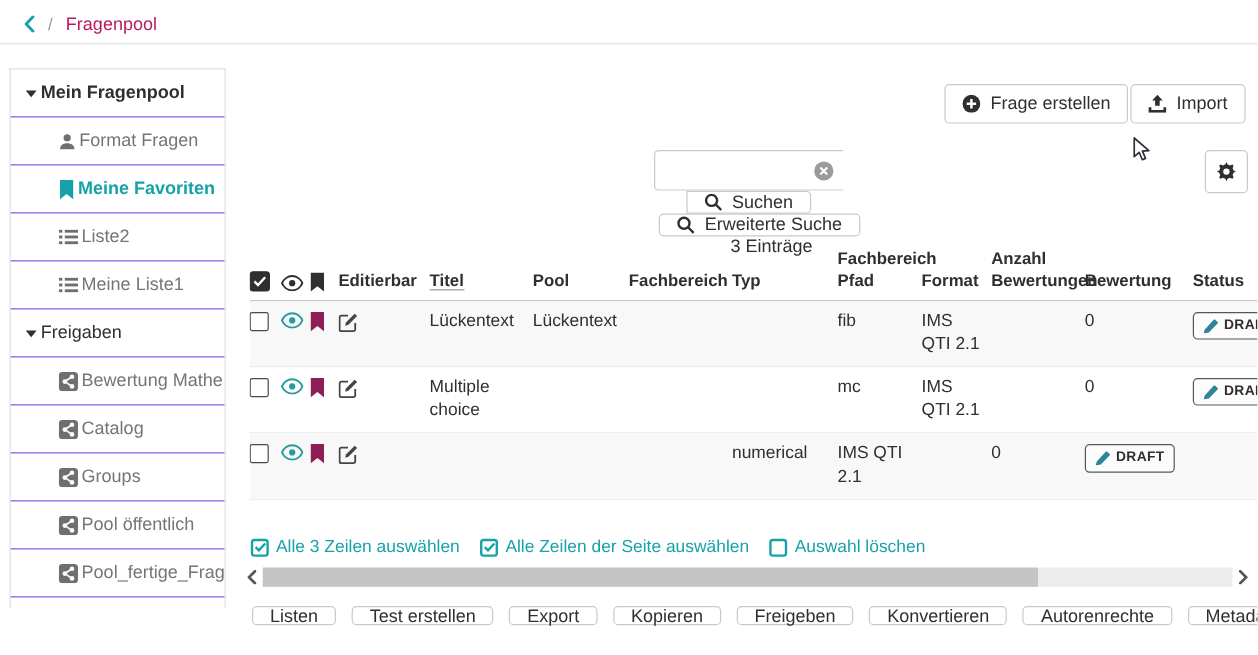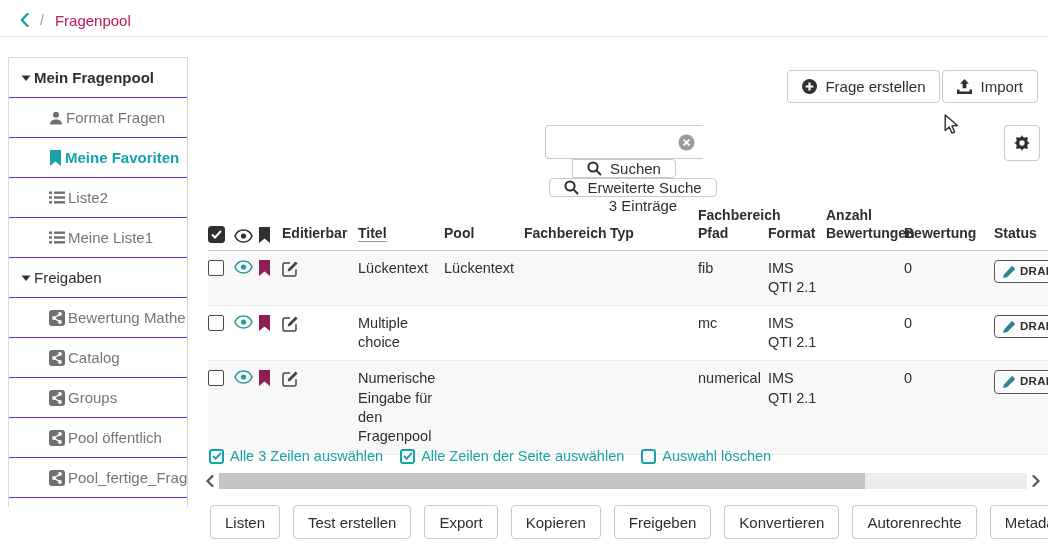--- a/index.html
+++ b/index.html
@@ -79,21 +79,21 @@
              display:flex;align-items:center;justify-content:center;box-sizing:border-box;}
 
   
   .hscroll{position:absolute;left:206px;right:8px;top:472px;height:18px;display:flex;align-items:center;gap:5px;}
   .scr-chev{display:flex;align-items:center;cursor:pointer;}
   .track{flex:1;height:16px;background:#ececec;position:relative;cursor:pointer;}
   .thumb{position:absolute;left:0;top:0;height:100%;width:80%;background:#c4c4c4;cursor:grab;}
 
   
   .actions{position:absolute;left:210px;top:505px;display:flex;gap:13px;}
-  .actions .btn{height:34px;}
+  .actions .btn{height:16px;}
 
   .cursor{position:absolute;left:944px;top:114px;pointer-events:none;}
 </style>
 </head>
 <body>
 
 <div class="stage">
 
   <div class="topbar">
     <span class="crumb-back">
@@ -392,21 +392,20 @@
                 <path d="M9.5 1C5.6 1 2.3 3.8 1 7c1.3 3.2 4.6 6 8.5 6s7.2-2.8 8.5-6c-1.3-3.2-4.6-6-8.5-6z" fill="none" stroke="currentColor" stroke-width="1.6"></path>
                 <circle cx="9.5" cy="7" r="2.6" fill="currentColor"></circle>
               </svg></span></div>
           <div class="cell c-icon"><span class="icn bm-maroon"><svg width="13" height="16" viewBox="0 0 13 16">
                 <path fill="currentColor" d="M1 0h11v16L6.5 11.6 1 16z"></path>
               </svg></span></div>
           <div class="cell c-icon"><span class="icn"><svg width="17" height="17" viewBox="0 0 17 17">
                 <path d="M14 9.2v5.3a1.5 1.5 0 0 1-1.5 1.5h-10A1.5 1.5 0 0 1 1 14.5v-10A1.5 1.5 0 0 1 2.5 3H8" fill="none" stroke="#444" stroke-width="1.5"></path>
                 <path d="M6.3 8.7l7.3-7.3 2 2-7.3 7.3-2.7.7z" fill="#444"></path>
               </svg></span></div>
-          <div class="cell">Numerische Eingabe für den Fragenpool</div>
           <div class="cell"></div>
           <div class="cell"></div>
           <div class="cell"></div>
           <div class="cell">numerical</div>
           <div class="cell">IMS QTI 2.1</div>
           <div class="cell"></div>
           <div class="cell">0</div>
           <div class="cell"><span class="badge-draft">
               <span>
                 <svg width="12" height="12" viewBox="0 0 12 12" fill="#2e8596">

